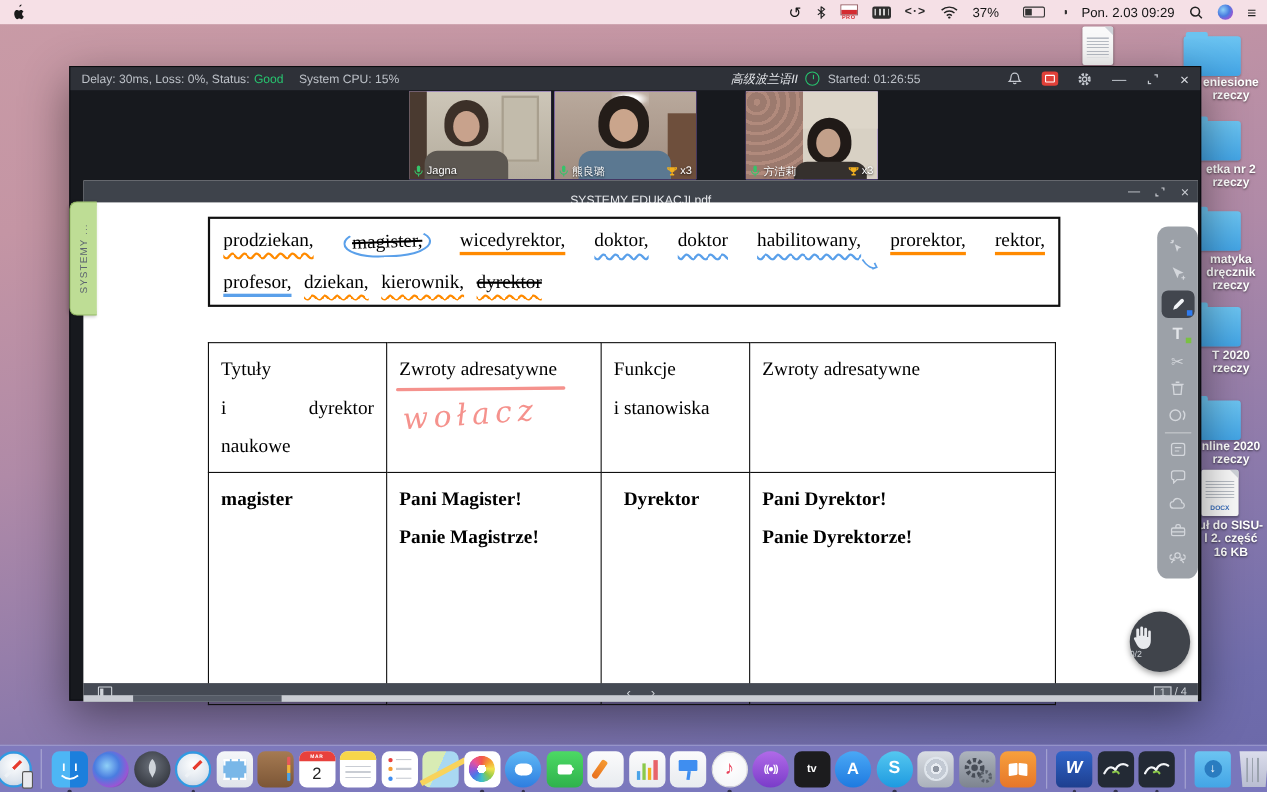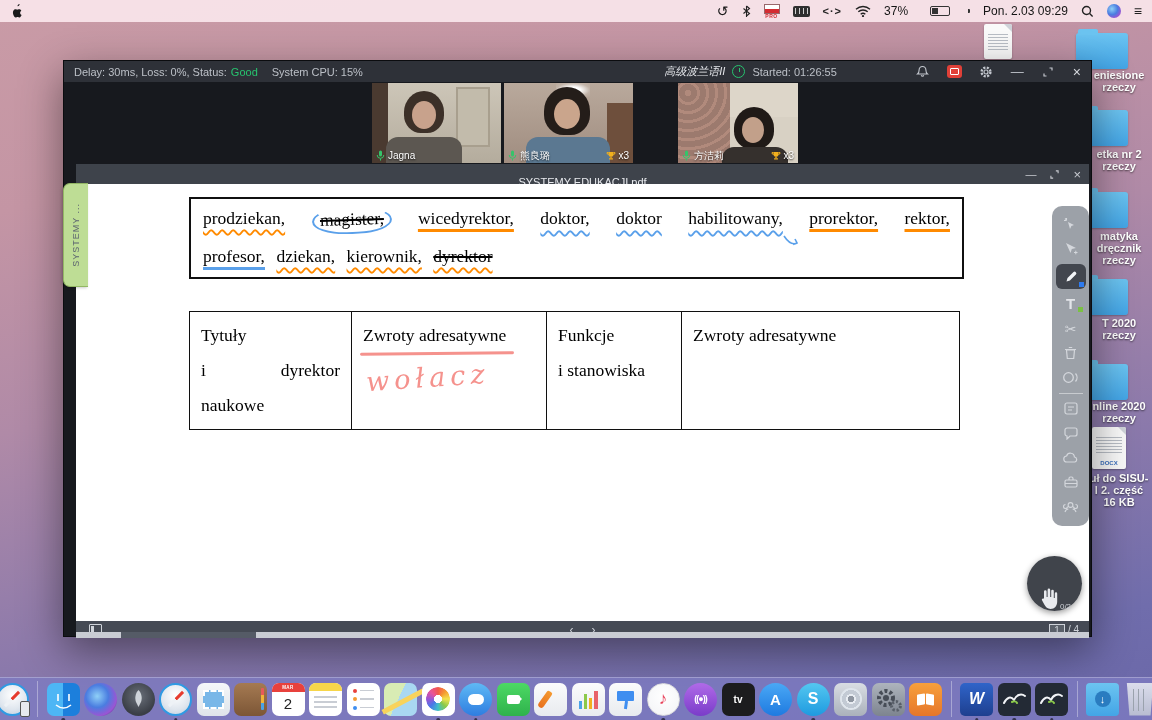--- a/index.html
+++ b/index.html
@@ -130,21 +130,21 @@
   
   .toolbar{position:absolute;left:988px;top:145px;width:37px;height:320px;background:rgba(148,153,161,.92);
     border-radius:10px;display:flex;flex-direction:column;align-items:center;justify-content:space-evenly;z-index:13;
     padding:4px 0;}
   .tb-it{width:28px;height:20px;display:flex;align-items:center;justify-content:center;color:#d4d7dc;position:relative;}
   .tb-sel{background:#42464e;border-radius:6px;width:30px;height:25px;}
   .tb-badge{position:absolute;right:2px;bottom:2px;width:5px;height:5px;}
   .tb-div{width:24px;height:1px;background:rgba(255,255,255,.45);}
   .tb-T{font-size:15px;font-weight:bold;color:#e3e5e9;}
   .hand-btn{position:absolute;left:963px;top:495px;width:55px;height:55px;border-radius:50%;
-    background:rgba(50,54,61,.93);z-index:13;display:flex;flex-direction:row;align-items:flex-end;justify-content:center;
+    background:rgba(50,54,61,.93);z-index:13;display:flex;flex-direction:column;align-items:flex-start;justify-content:center;
     color:#e8eaee;box-shadow:0 2px 6px rgba(0,0,0,.4);}
   .hand-count{font-size:8px;color:#cdd1d7;margin-top:-2px;}
 
   
   .dock{position:absolute;left:0;right:0;bottom:0;height:43px;background:rgba(126,123,194,.78);
     border-top:1px solid rgba(255,255,255,.28);display:flex;align-items:center;justify-content:center;
     gap:4.5px;z-index:30;padding:0 4px;}
   .di{width:33px;height:33px;position:relative;flex:0 0 auto;}
   .di .sq{position:absolute;inset:0;border-radius:7px;}
   .di .ci{position:absolute;inset:0;border-radius:50%;}
@@ -496,20 +496,36 @@
               <div class="hand-writing" style="left:14px;top:52px;">wołacz</div>
             </td>
             <td>
               <div>Funkcje</div>
               <div>i stanowiska</div>
             </td>
             <td>
               <span>Zwroty adresatywne</span>
             </td>
           </tr>
+          <tr style="height:211px;">
+            <td class="bold-cell">
+                  <div>magister</div>
+                </td>
+            <td class="bold-cell">
+              <div>Pani Magister!</div>
+              <div>Panie Magistrze!</div>
+            </td>
+            <td class="bold-cell" style="padding-left:20px;">
+                  <div>Dyrektor</div>
+                </td>
+            <td class="bold-cell">
+              <div>Pani Dyrektor!</div>
+              <div>Panie Dyrektorze!</div>
+            </td>
+          </tr>
         </tbody>
           </table>
       </div>
 
       <div class="pdf-bottombar">
         <span class="pb-book"></span>
         <span class="pb-nav">
           <span>‹</span>
           <span>›</span>
         </span>

